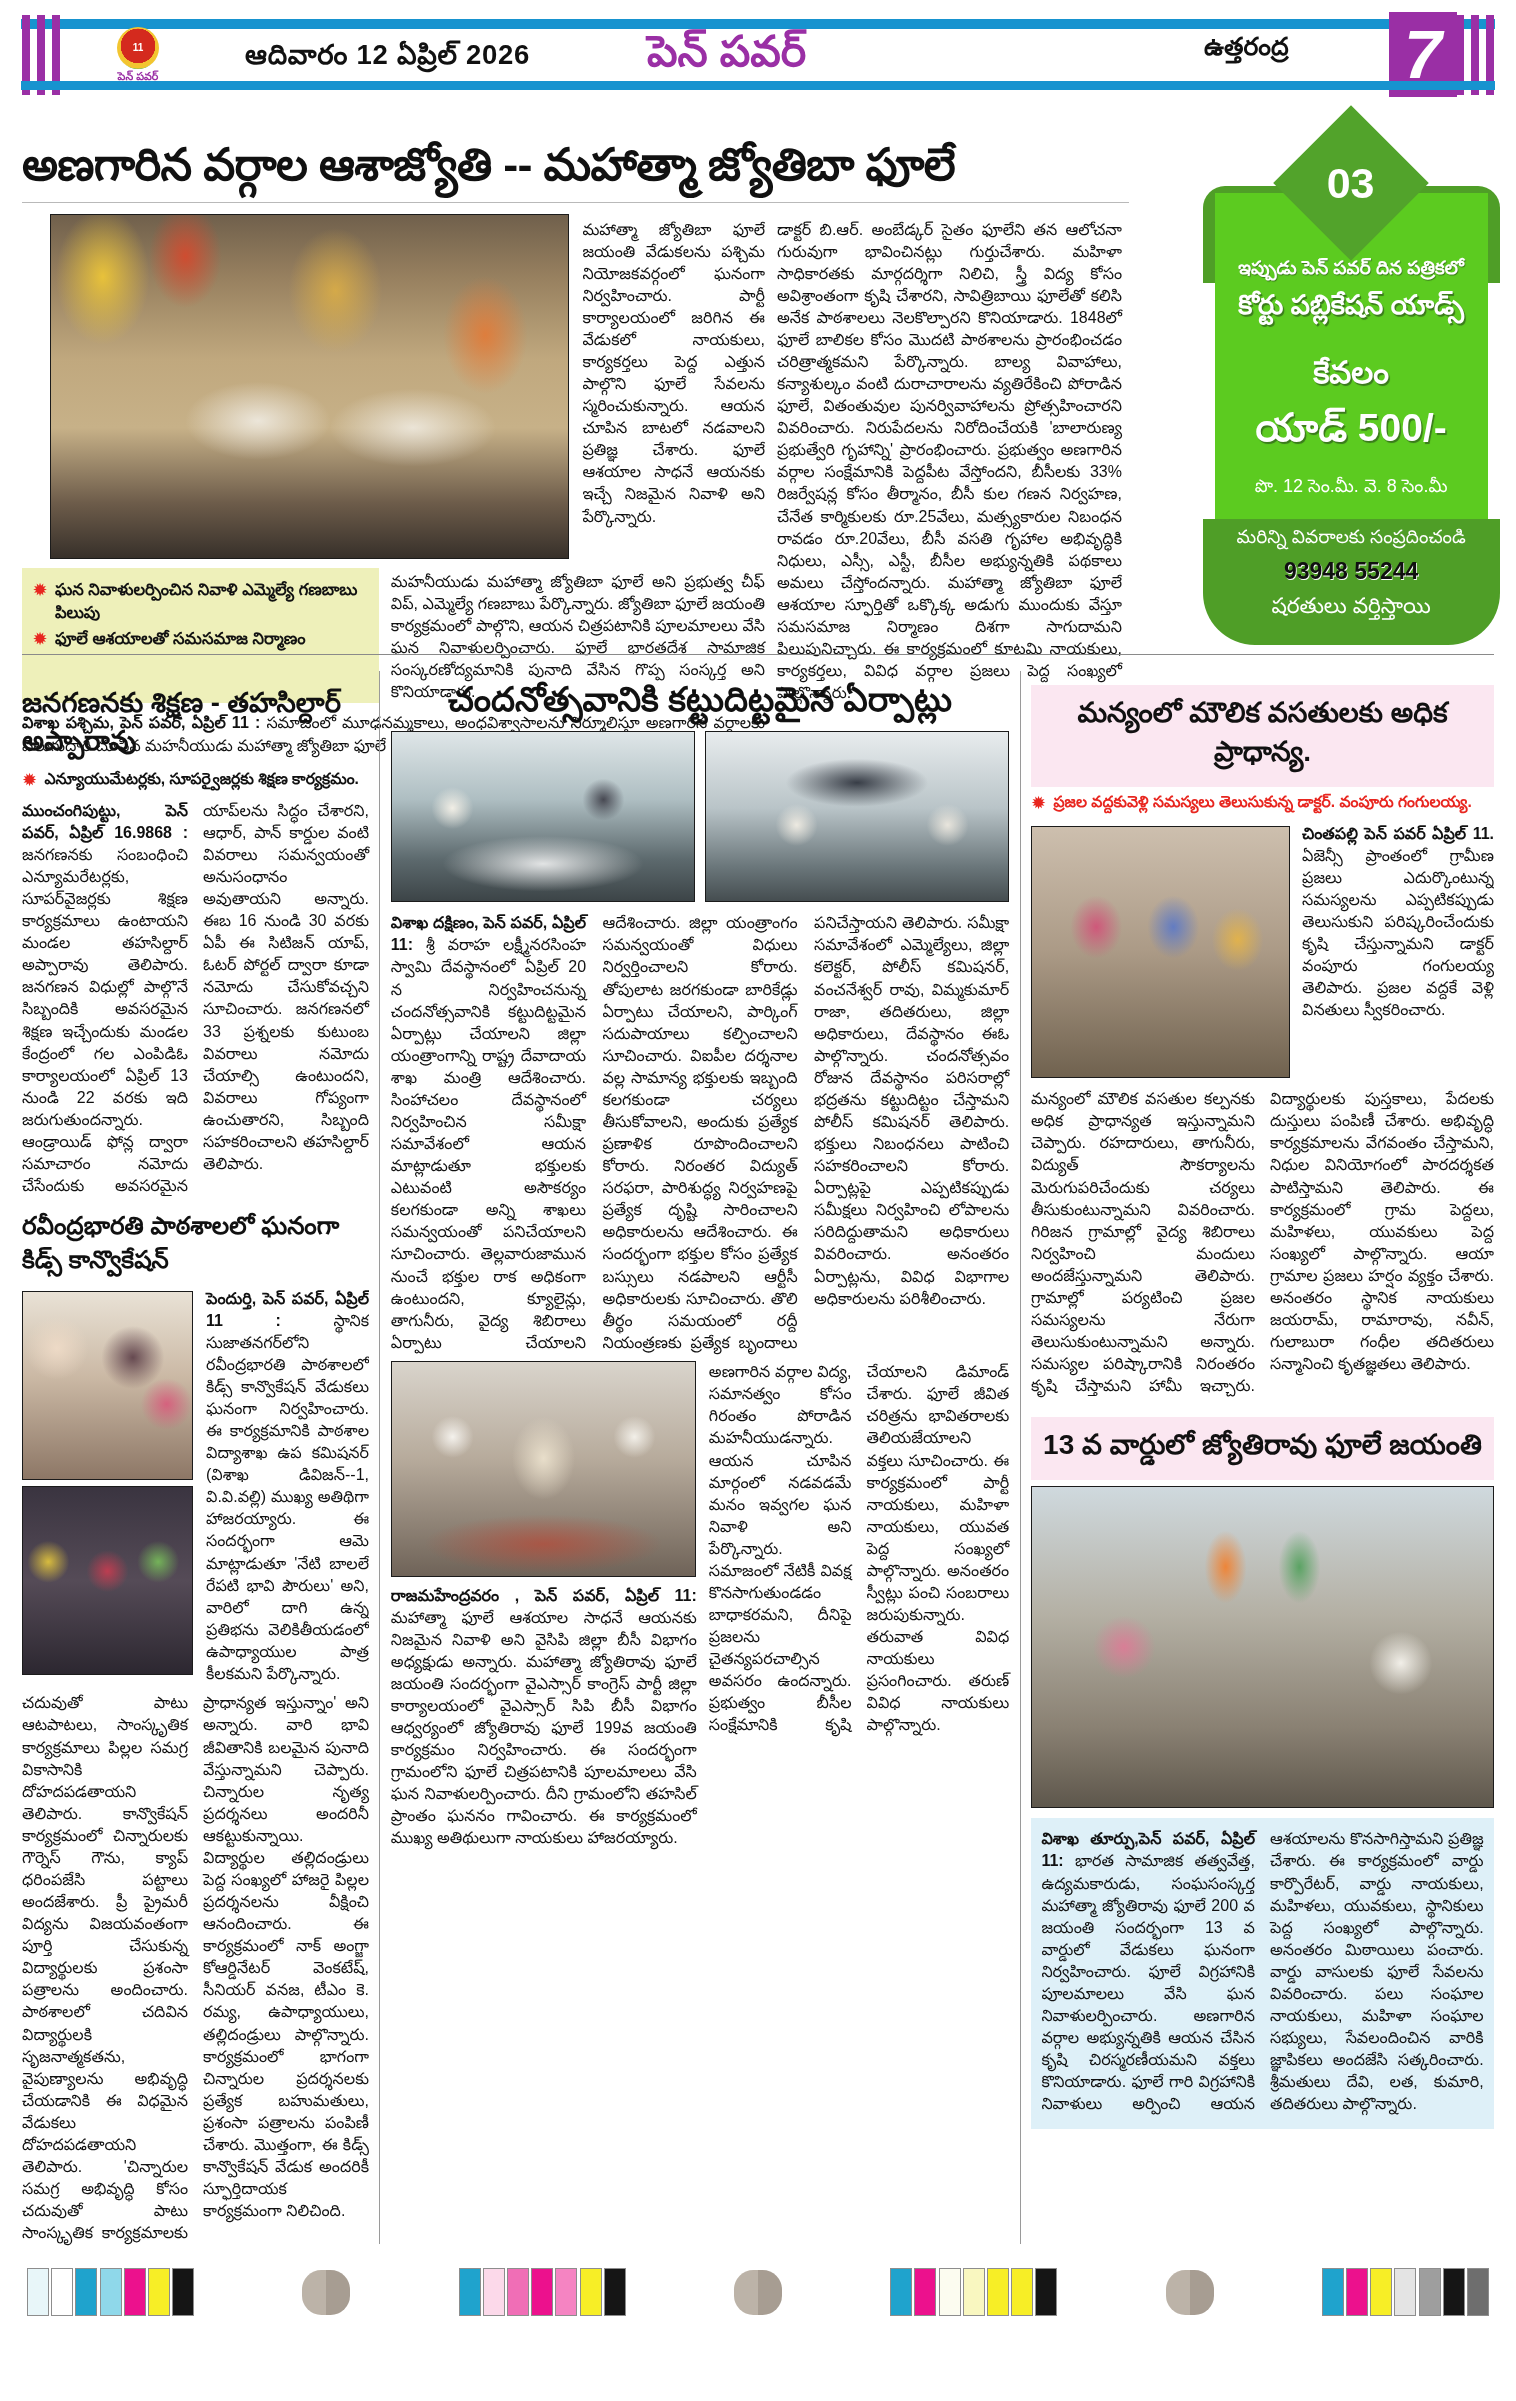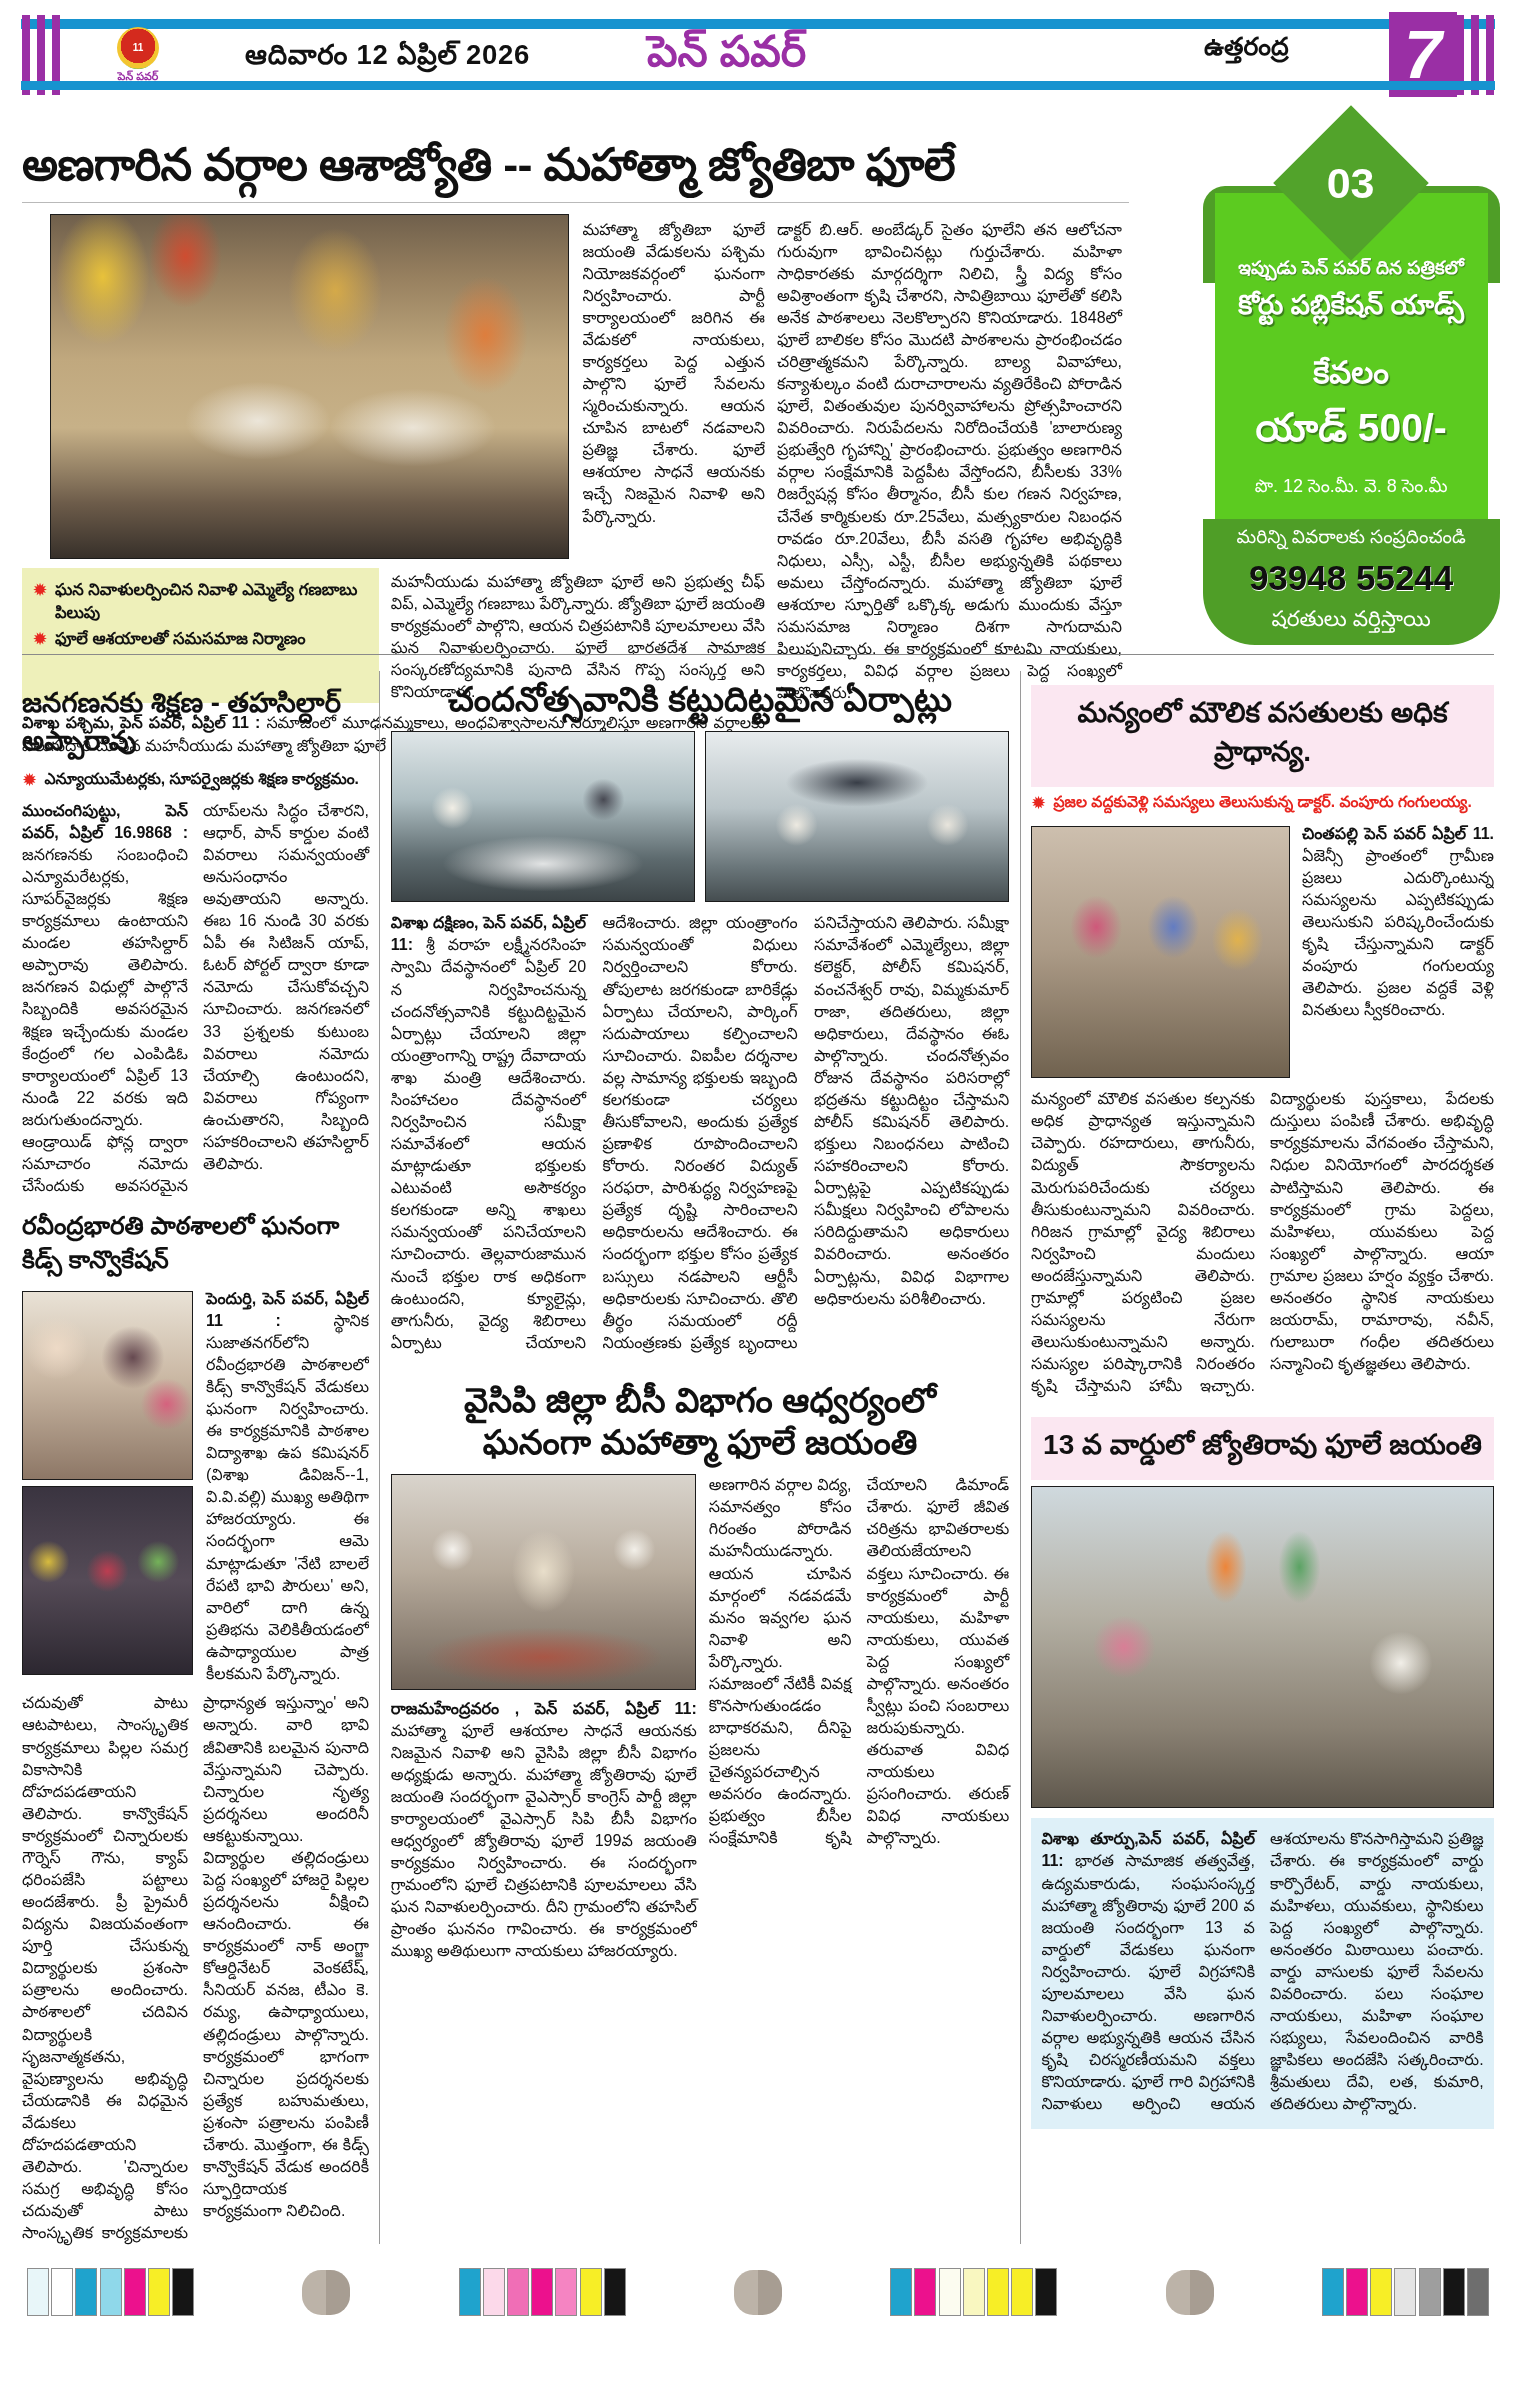--- a/index.html
+++ b/index.html
@@ -62,21 +62,21 @@
     background:#52a32b;transform:rotate(45deg);display:flex;align-items:center;justify-content:center;}
   .ad-diamond span{transform:rotate(-45deg);color:#fff;font-size:43px;font-weight:900;}
   .ad-bottom{position:absolute;left:0;right:0;bottom:0;height:126px;background:#4f9e27;border-radius:0 0 52px 52px;}
   .ad-textstack{position:absolute;left:19.3px;right:19.3px;top:132px;text-align:center;color:#fff;z-index:3;}
   .ad-l1{font-size:18.6px;font-weight:bold;text-shadow:0.7px 0.7px 0.7px #3b7c1c;}
   .ad-l2{font-size:27px;font-weight:900;margin-top:7.4px;text-shadow:1.5px 1.5px 0.7px #3b7c1c;}
   .ad-l3{font-size:31px;font-weight:900;margin-top:28px;text-shadow:1.5px 1.5px 0.7px #3b7c1c;}
   .ad-l4{font-size:39px;font-weight:900;margin-top:7.4px;text-shadow:1.5px 1.5px 0.7px #3b7c1c;}
   .ad-l5{font-size:18px;margin-top:16.4px;}
   .ad-l6{font-size:18.6px;margin-top:25px;}
-  .ad-phone{font-size:35px;font-weight:900;color:#101010;margin-top:6px;text-shadow:0.7px 0.7px 0 #ffffff;}
+  .ad-phone{font-size:23px;font-weight:900;color:#101010;margin-top:6px;text-shadow:0.7px 0.7px 0 #ffffff;}
   .ad-l7{font-size:21.6px;margin-top:7.4px;}
 
   
   .big-rule{position:absolute;left:22px;top:654px;width:1472px;border-top:1.5px solid #8a8a8a;}
   .mid{position:absolute;left:22px;top:666px;width:1472px;display:flex;}
   .col-left{width:361px;}
   .vline{width:0;border-left:1.5px solid #9a9a9a;margin:4.5px 10.4px 0 10.4px;}
   .col-middle{width:623px;}
   .col-right{flex:1;}
   h2,h3{margin:0;}
@@ -262,24 +262,20 @@
         <div class="photo ph-meet1"></div>
         <div class="photo ph-meet2"></div>
       </div>
       <div class="threecol bodytext">
         <span class="dateline">విశాఖ దక్షిణం, పెన్ పవర్, ఏప్రిల్ 11:</span>
         <span>శ్రీ వరాహ లక్ష్మీనరసింహ స్వామి దేవస్థానంలో ఏప్రిల్ 20 న నిర్వహించనున్న చందనోత్సవానికి కట్టుదిట్టమైన ఏర్పాట్లు చేయాలని జిల్లా యంత్రాంగాన్ని రాష్ట్ర దేవాదాయ శాఖ మంత్రి ఆదేశించారు. సింహాచలం దేవస్థానంలో నిర్వహించిన సమీక్షా సమావేశంలో ఆయన మాట్లాడుతూ భక్తులకు ఎటువంటి అసౌకర్యం కలగకుండా అన్ని శాఖలు సమన్వయంతో పనిచేయాలని సూచించారు. తెల్లవారుజామున నుంచే భక్తుల రాక అధికంగా ఉంటుందని, క్యూలైన్లు, తాగునీరు, వైద్య శిబిరాలు ఏర్పాటు చేయాలని ఆదేశించారు. జిల్లా యంత్రాంగం సమన్వయంతో విధులు నిర్వర్తించాలని కోరారు.</span>
         <span>తోపులాట జరగకుండా బారికేడ్లు ఏర్పాటు చేయాలని, పార్కింగ్ సదుపాయాలు కల్పించాలని సూచించారు. విఐపీల దర్శనాల వల్ల సామాన్య భక్తులకు ఇబ్బంది కలగకుండా చర్యలు తీసుకోవాలని, అందుకు ప్రత్యేక ప్రణాళిక రూపొందించాలని కోరారు. నిరంతర విద్యుత్ సరఫరా, పారిశుద్ధ్య నిర్వహణపై ప్రత్యేక దృష్టి సారించాలని అధికారులను ఆదేశించారు. ఈ సందర్భంగా భక్తుల కోసం ప్రత్యేక బస్సులు నడపాలని ఆర్టీసీ అధికారులకు సూచించారు. తొలి తీర్థం సమయంలో రద్దీ నియంత్రణకు ప్రత్యేక బృందాలు పనిచేస్తాయని తెలిపారు.</span>
         <span>సమీక్షా సమావేశంలో ఎమ్మెల్యేలు, జిల్లా కలెక్టర్, పోలీస్ కమిషనర్, వంచనేశ్వర్ రావు, విమ్మకుమార్ రాజా, తదితరులు, జిల్లా అధికారులు, దేవస్థానం ఈఓ పాల్గొన్నారు. చందనోత్సవం రోజున దేవస్థానం పరిసరాల్లో భద్రతను కట్టుదిట్టం చేస్తామని పోలీస్ కమిషనర్ తెలిపారు. భక్తులు నిబంధనలు పాటించి సహకరించాలని కోరారు. ఏర్పాట్లపై ఎప్పటికప్పుడు సమీక్షలు నిర్వహించి లోపాలను సరిదిద్దుతామని అధికారులు వివరించారు. అనంతరం ఏర్పాట్లను, వివిధ విభాగాల అధికారులను పరిశీలించారు.</span>
       </div>
 
-      <h2 class="h-mid" style="margin-top:25px;">
-        <span>వైసిపి జిల్లా బీసీ విభాగం ఆధ్వర్యంలో</span><br>
-        <span>ఘనంగా మహాత్మా ఫూలే జయంతి</span>
-      </h2>
       <div class="ycp-row">
         <div class="ycp-left">
           <div class="photo ph-ycp"></div>
           <div class="bodytext" style="margin-top:7.4px;">
             <span class="dateline">రాజమహేంద్రవరం , పెన్ పవర్, ఏప్రిల్ 11:</span>
             <span>మహాత్మా ఫూలే ఆశయాల సాధనే ఆయనకు నిజమైన నివాళి అని వైసిపి జిల్లా బీసీ విభాగం అధ్యక్షుడు అన్నారు. మహాత్మా జ్యోతిరావు ఫూలే జయంతి సందర్భంగా వైఎస్సార్ కాంగ్రెస్ పార్టీ జిల్లా కార్యాలయంలో వైఎస్సార్ సిపి బీసీ విభాగం ఆధ్వర్యంలో జ్యోతిరావు ఫూలే 199వ జయంతి కార్యక్రమం నిర్వహించారు. ఈ సందర్భంగా గ్రామంలోని ఫూలే చిత్రపటానికి పూలమాలలు వేసి ఘన నివాళులర్పించారు. దీని గ్రామంలోని తహసిల్ ప్రాంతం ఘననం గావించారు. ఈ కార్యక్రమంలో ముఖ్య అతిథులుగా నాయకులు హాజరయ్యారు.</span>
           </div>
         </div>
         <div class="ycp-right twocol bodytext">అణగారిన వర్గాల విద్య, సమానత్వం కోసం గిరంతం పోరాడిన మహనీయుడన్నారు. ఆయన చూపిన మార్గంలో నడవడమే మనం ఇవ్వగల ఘన నివాళి అని పేర్కొన్నారు. సమాజంలో నేటికీ వివక్ష కొనసాగుతుండడం బాధాకరమని, దీనిపై ప్రజలను చైతన్యపరచాల్సిన అవసరం ఉందన్నారు. ప్రభుత్వం బీసీల సంక్షేమానికి కృషి చేయాలని డిమాండ్ చేశారు. ఫూలే జీవిత చరిత్రను భావితరాలకు తెలియజేయాలని వక్తలు సూచించారు. ఈ కార్యక్రమంలో పార్టీ నాయకులు, మహిళా నాయకులు, యువత పెద్ద సంఖ్యలో పాల్గొన్నారు. అనంతరం స్వీట్లు పంచి సంబరాలు జరుపుకున్నారు. తరువాత వివిధ నాయకులు ప్రసంగించారు. తరుణ్ వివిధ నాయకులు పాల్గొన్నారు.</div>
       </div>

